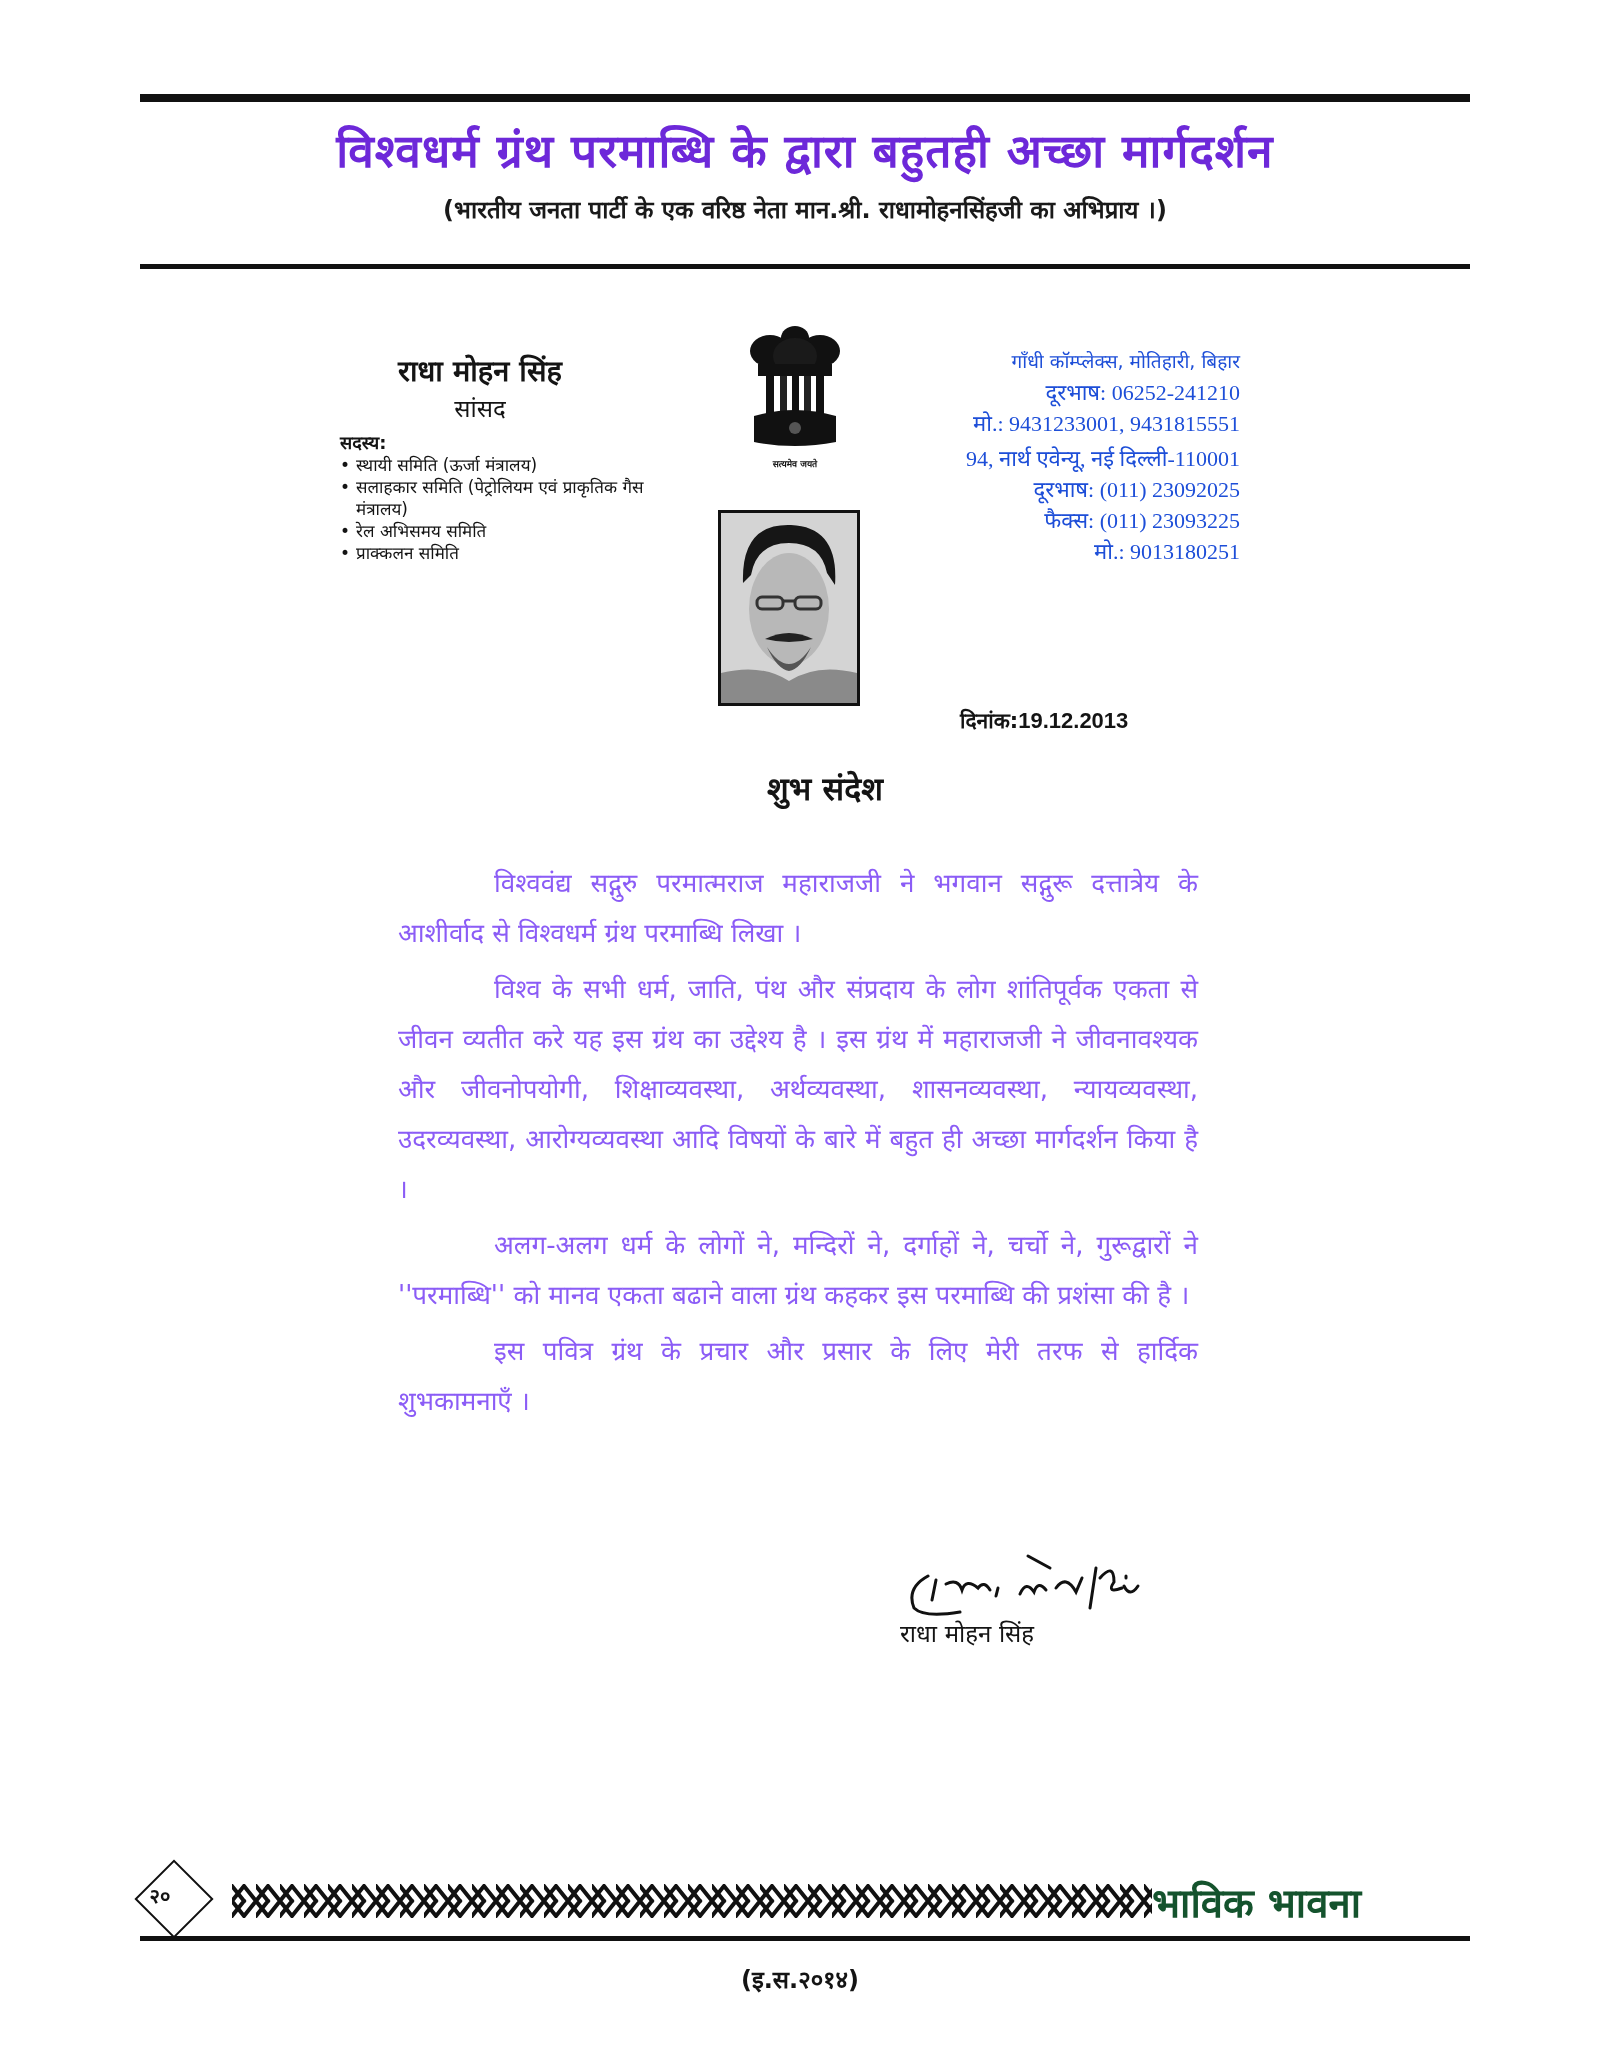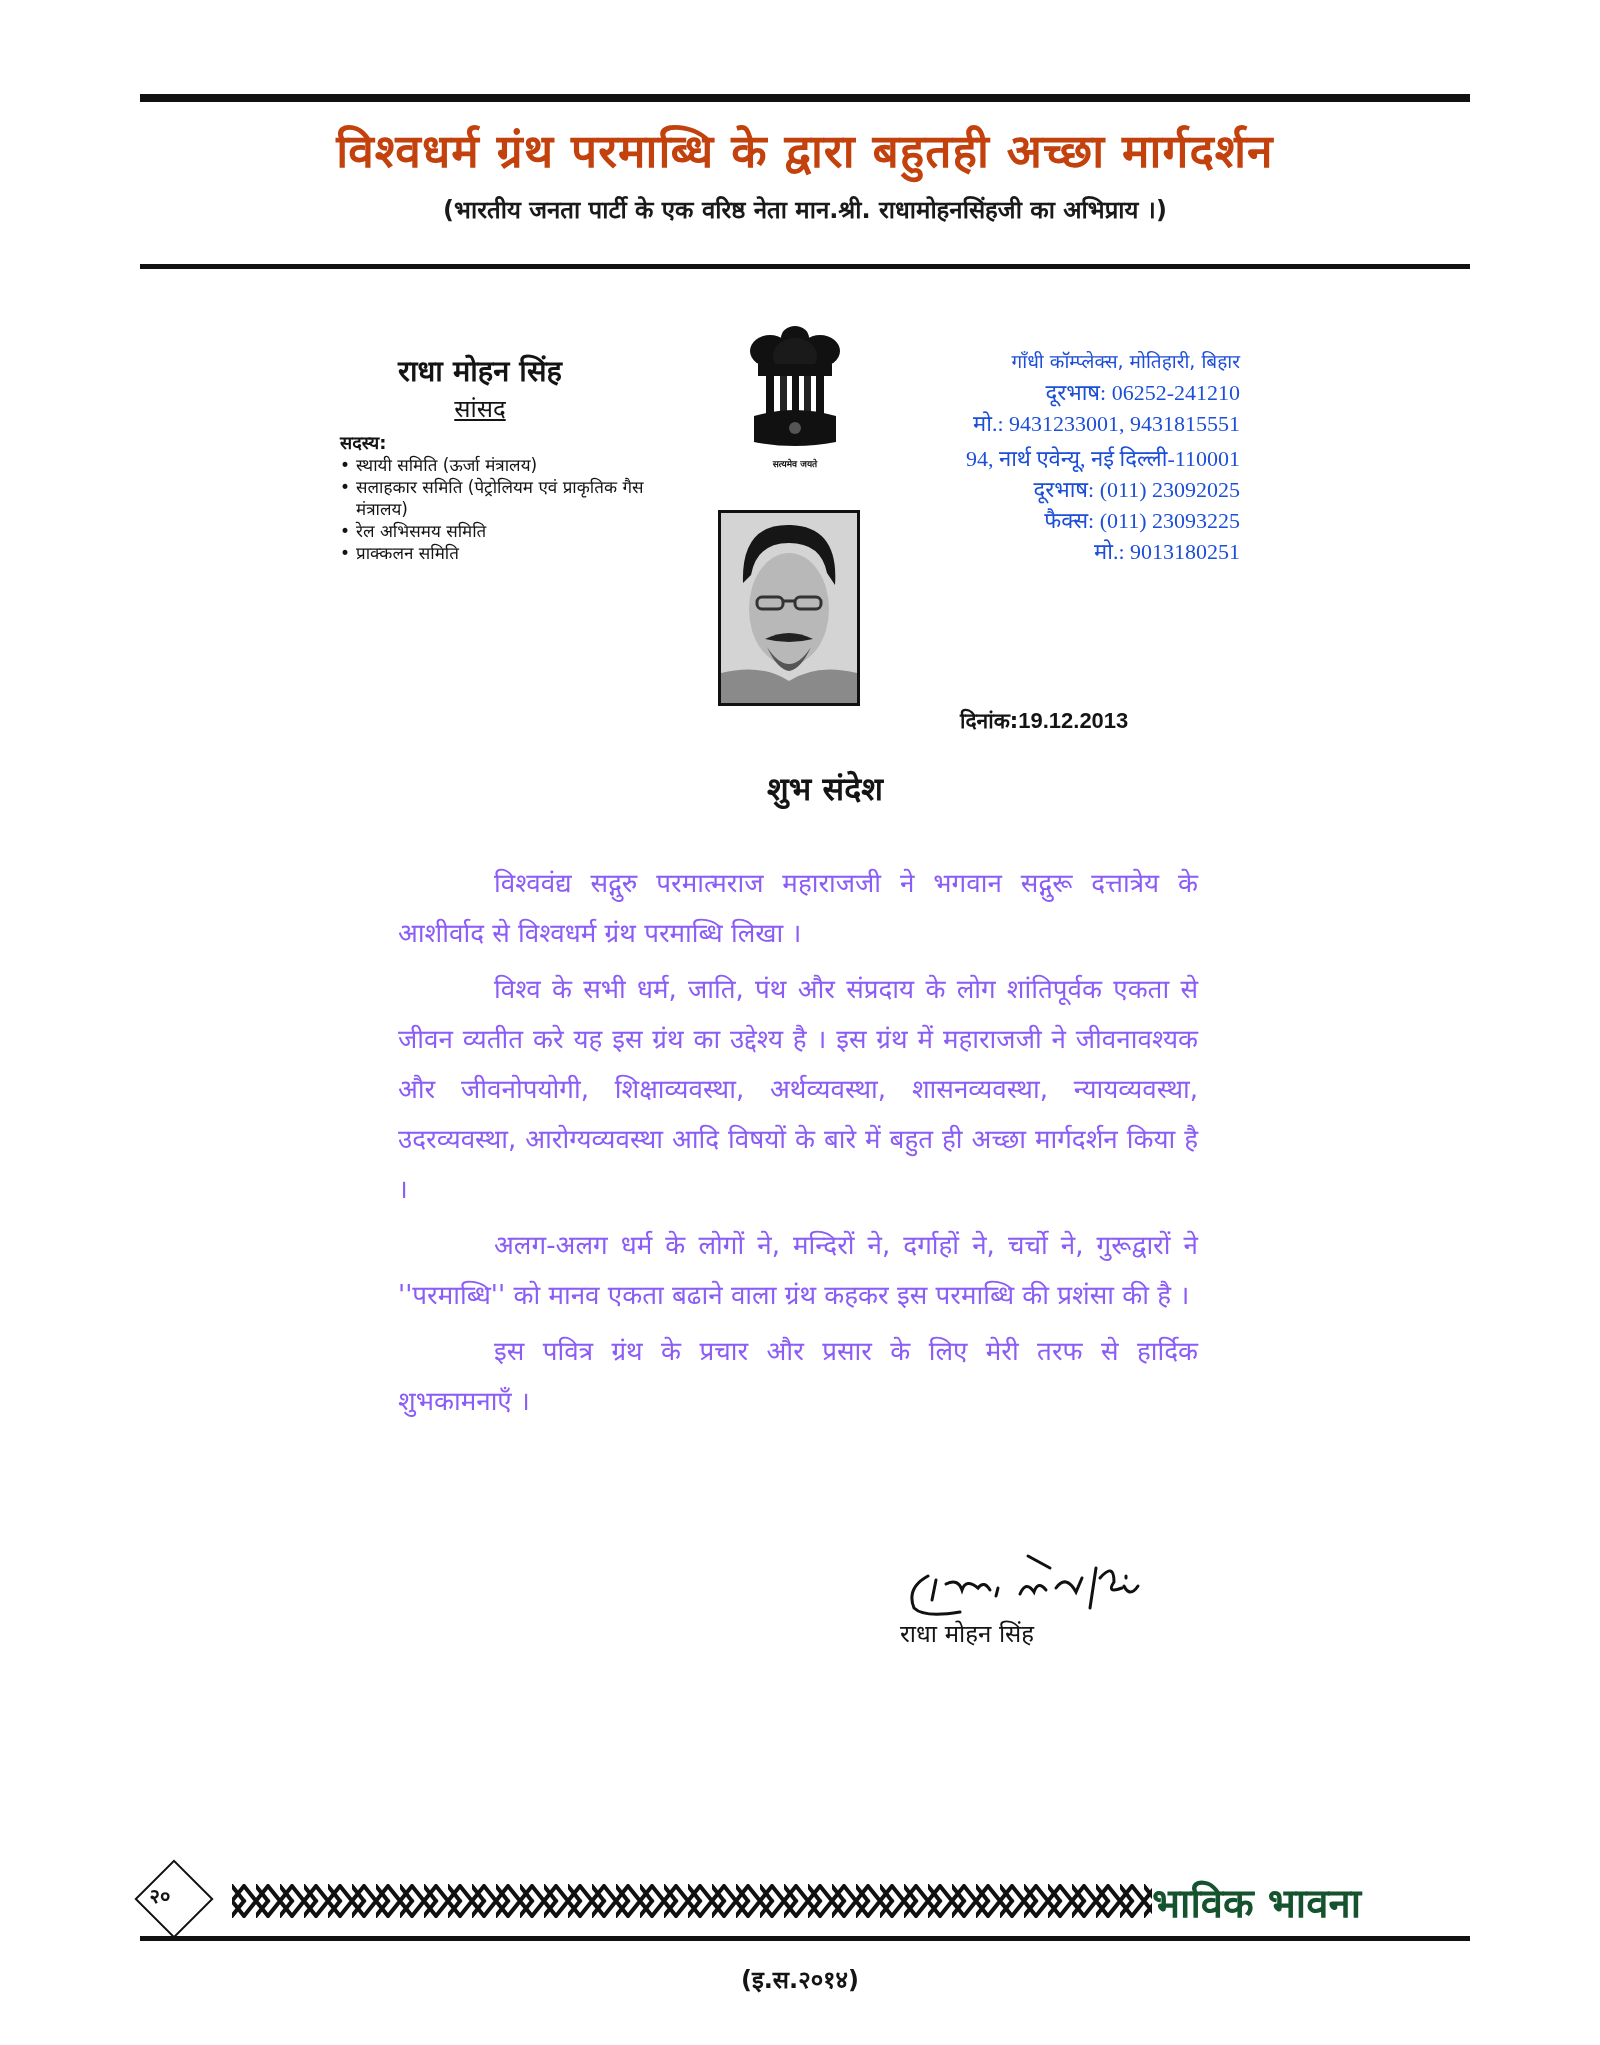--- a/index.html
+++ b/index.html
@@ -8,31 +8,31 @@
       font-family: "DejaVu Sans", sans-serif; color: #141414;
     }
     .rule { position: absolute; left: 140px; width: 1330px; background: #111; }
     #rule-top { top: 94px; height: 8px; }
     #rule-mid { top: 264px; height: 5px; }
     #rule-foot { top: 1936px; height: 5px; }
 
     .title {
       position: absolute; top: 118px; left: 140px; width: 1330px; text-align: center;
       font-family: "DejaVu Sans", sans-serif; font-weight: bold; font-size: 46px;
-      letter-spacing: 1px; color: #c2410c;
+      letter-spacing: 1px; color: #6d28d9;
     }
     .subtitle {
       position: absolute; top: 192px; left: 140px; width: 1330px; text-align: center;
       font-weight: bold; font-size: 24px; color: #1a1a1a;
     }
 
     
     .lh-left { position: absolute; top: 350px; left: 340px; width: 340px; }
     .lh-name { font-weight: bold; font-size: 29px; text-align: center; width: 250px; margin-left: 15px; }
-    .lh-role { font-size: 24px; text-align: center; width: 250px; margin-left: 15px; margin-top: 2px; text-decoration: underline; }
+    .lh-role { font-size: 24px; text-align: center; width: 250px; margin-left: 15px; margin-top: 2px; }
     .lh-member { font-weight: bold; font-size: 18px; margin-top: 6px; }
     .lh-list { list-style: none; margin: 0; padding: 0; font-size: 17px; line-height: 22px; }
     .lh-list li { position: relative; padding-left: 16px; }
     .lh-list li::before { content: "\2022"; position: absolute; left: 0; top: 0; }
 
     
     .emblem { position: absolute; top: 316px; left: 740px; width: 110px; height: 150px; }
     .emblem-motto { position: absolute; top: 457px; left: 745px; width: 100px; text-align: center; font-size: 9px; font-weight: bold; }
 
     

